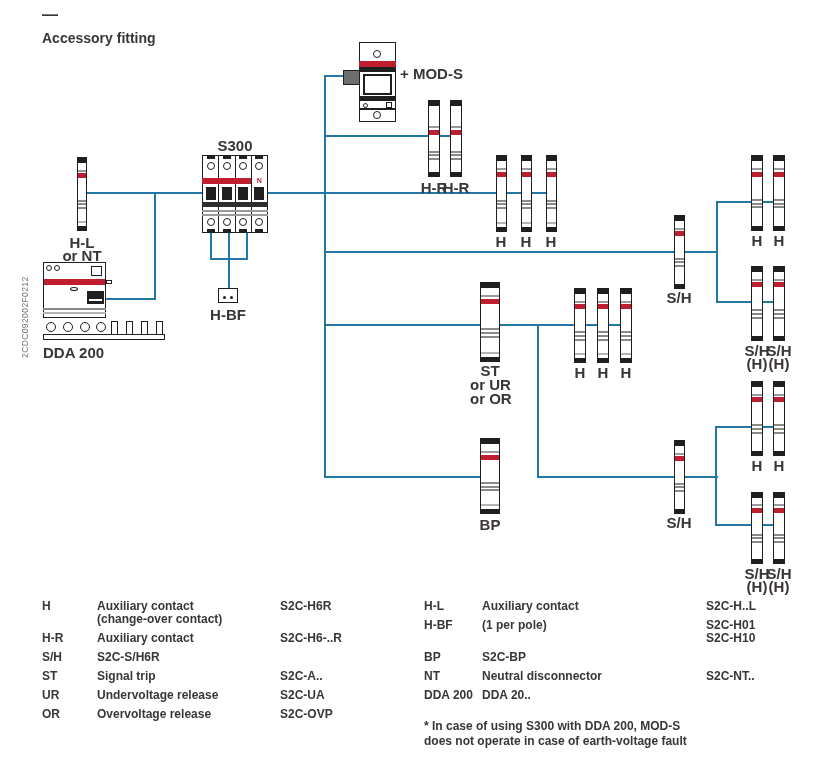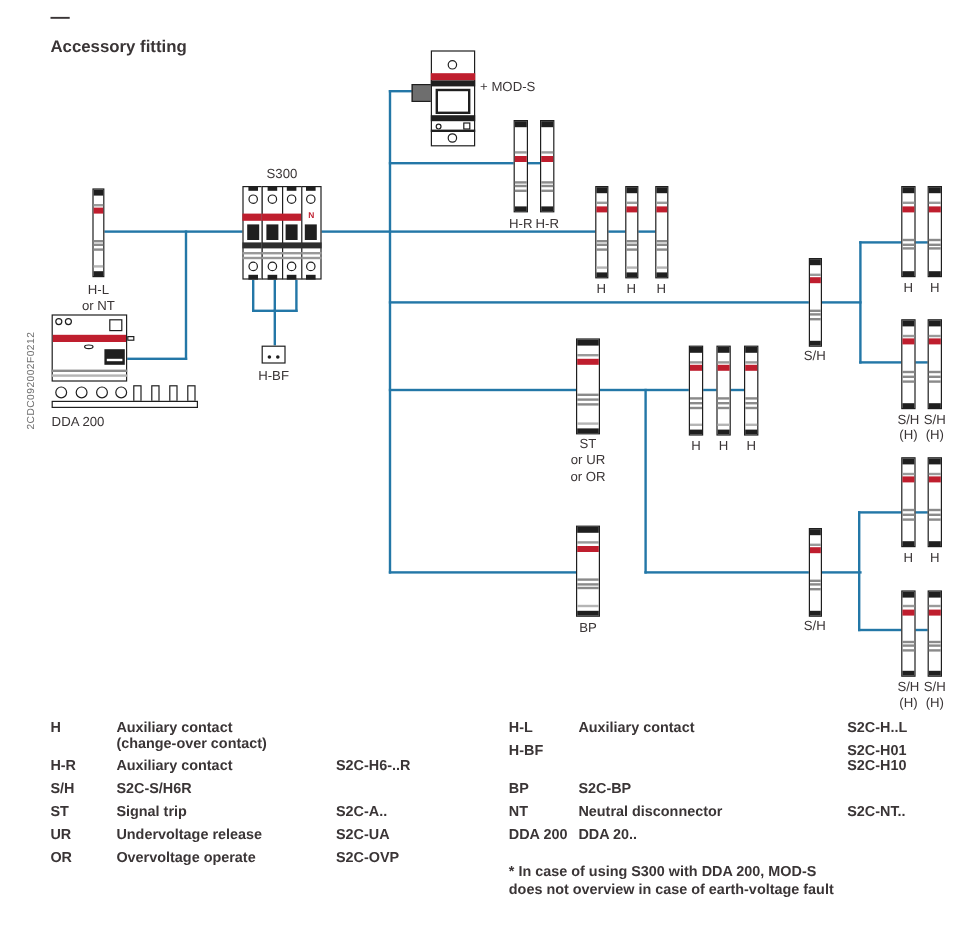--- a/index.html
+++ b/index.html
@@ -10,21 +10,21 @@
   .mod .s{position:absolute;left:0;right:0;}
   .cap-t{top:0;height:5px;background:#1f1f1f;}
   .gt{top:16%;height:2px;background:#9a9a9a;}
   .rd{top:21%;height:5px;background:#bf1e2e;}
   .g1{top:58%;height:2px;background:#8a8a8a;}
   .g2{top:63%;height:2px;background:#8a8a8a;}
   .g3{top:68%;height:2px;background:#8a8a8a;}
   .gb{top:88%;height:2px;background:#b5b5b5;}
   .cap-b{bottom:0;height:4px;background:#1f1f1f;}
   .hr .gt{top:33%}.hr .rd{top:38%}.hr .g1{top:66%}.hr .g2{top:71%}.hr .g3{top:76%}
-  .lbl{position:absolute;font-weight:normal;font-size:11px;line-height:13px;color:#3a3536;
+  .lbl{position:absolute;font-weight:bold;font-size:15px;line-height:13px;color:#3a3536;
        text-align:center;white-space:nowrap;z-index:3;}
   .lbl.left{text-align:left;}
   
   #s300{position:absolute;left:202px;top:155px;width:66px;height:78px;display:flex;z-index:2;}
   .pole{position:relative;flex:1;border:1px solid #1f1f1f;background:#fff;margin-left:-1px;}
   .pole:first-child{margin-left:0;}
   .tab{position:absolute;left:50%;transform:translateX(-50%);width:8px;height:4px;background:#1f1f1f;}
   .tab.t{top:-1px;} .tab.b{bottom:-1px;}
   .pc{position:absolute;left:50%;transform:translateX(-50%);width:8px;height:8px;
       border:1.5px solid #1f1f1f;border-radius:50%;background:#fff;box-sizing:border-box;}
@@ -419,20 +419,23 @@
   <div class="lbl" style="left:737px;top:580px;width:40px">(H)</div>
   <div class="lbl" style="left:759px;top:580px;width:40px">(H)</div>
 
   <div class="leg" id="legL">
     <div class="row">
       <div>H</div>
       <div>
           <div>Auxiliary contact</div>
           <div>(change-over contact)</div>
         </div>
+      <div>
+          <div>S2C-H6R</div>
+        </div>
     </div>
     <div class="row">
       <div>H-R</div>
       <div>
           <div>Auxiliary contact</div>
         </div>
       <div>
           <div>S2C-H6-..R</div>
         </div>
     </div>
@@ -456,41 +459,42 @@
       <div>
           <div>Undervoltage release</div>
         </div>
       <div>
           <div>S2C-UA</div>
         </div>
     </div>
     <div class="row">
       <div>OR</div>
       <div>
-          <div>Overvoltage operate</div>
+          <div>Overvoltage release</div>
         </div>
       <div>
           <div>S2C-OVP</div>
         </div>
     </div>
   </div>
 
   <div class="leg" id="legR">
     <div class="row">
       <div>H-L</div>
       <div>
           <div>Auxiliary contact</div>
         </div>
       <div>
           <div>S2C-H..L</div>
         </div>
     </div>
     <div class="row">
       <div>H-BF</div>
       <div>
+          <div>(1 per pole)</div>
         </div>
       <div>
           <div>S2C-H01</div>
           <div>S2C-H10</div>
         </div>
     </div>
     <div class="row">
       <div>BP</div>
       <div>
           <div>S2C-BP</div>
@@ -506,17 +510,17 @@
         </div>
     </div>
     <div class="row">
       <div>DDA 200</div>
       <div>
           <div>DDA 20..</div>
         </div>
     </div>
     <div class="fnote">
       <div>* In case of using S300 with DDA 200, MOD-S</div>
-      <div>does not overview in case of earth-voltage fault</div>
+      <div>does not operate in case of earth-voltage fault</div>
     </div>
   </div>
 
 </div>
 
 </body></html>

